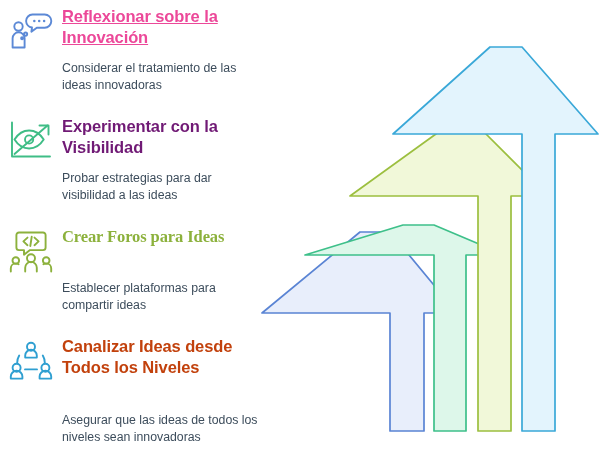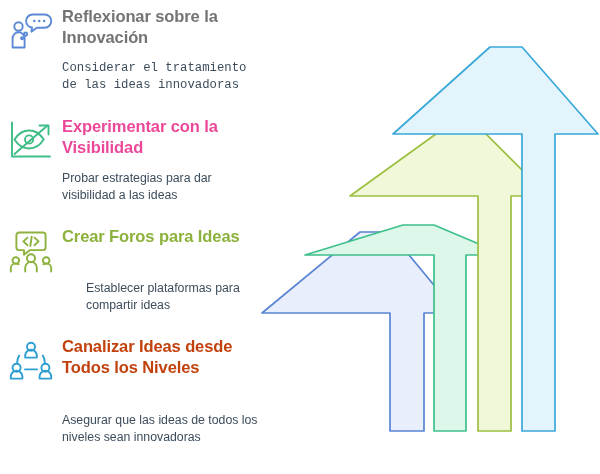--- a/index.html
+++ b/index.html
@@ -66,59 +66,59 @@
             <path d="M6.6 39.5v-9.2a6 6 0 0 1 6-6 6 6 0 0 1 6 6v9.2z"></path>
             <path d="M26.5 6.5h12.2a6.6 6.6 0 0 1 6.6 6.6 6.6 6.6 0 0 1-6.6 6.6H30.8l-5.4 4.1.6-4.3a6.6 6.6 0 0 1-5.9-6.4 6.6 6.6 0 0 1 6.4-6.6z"></path>
             <circle cx="28.3" cy="13.1" r="1.25" fill="#5c89d6" stroke="none"></circle>
             <circle cx="33.2" cy="13.1" r="1.25" fill="#5c89d6" stroke="none"></circle>
             <circle cx="38.1" cy="13.1" r="1.25" fill="#5c89d6" stroke="none"></circle>
             <circle cx="19.6" cy="26.1" r="1.6"></circle>
             <circle cx="16.1" cy="30.2" r="1.0"></circle>
           </g>
         </svg>
       </span>
-      <div class="title" style="color: #737373;">Reflexionar sobre la Innovación</div>
-      <div class="desc" style="top: 54px; font-family: Liberation Mono, monospace;">Considerar el tratamiento de las ideas innovadoras</div>
+      <div class="title" style="color: #ec4899; text-decoration: underline;">Reflexionar sobre la Innovación</div>
+      <div class="desc" style="top: 54px;">Considerar el tratamiento de las ideas innovadoras</div>
     </div>
 
     <div class="item" id="item-1" style="top: 116px;">
       <span class="icon">
         <svg viewBox="0 0 50 46" fill="none" xmlns="http://www.w3.org/2000/svg">
           <g stroke="#3fbd86" stroke-width="1.9" stroke-linecap="round" stroke-linejoin="round">
             <path d="M6 4.5v34h38"></path>
             <path d="M8.5 36 41.5 7.5"></path>
             <path d="M33.5 7.5h9v9"></path>
             <path d="M8.5 21.5c3.8-6 9.3-9 14.6-9s10.8 3 14.6 9c-3.8 6-9.3 9-14.6 9s-10.8-3-14.6-9z"></path>
             <circle cx="23.1" cy="21.5" r="4.1"></circle>
           </g>
         </svg>
       </span>
-      <div class="title" style="color: #ec4899;">Experimentar con la Visibilidad</div>
+      <div class="title" style="color: #701a75;">Experimentar con la Visibilidad</div>
       <div class="desc" style="top: 54px;">Probar estrategias para dar visibilidad a las ideas</div>
     </div>
 
     <div class="item" id="item-2" style="top: 226px;">
       <span class="icon">
         <svg viewBox="0 0 50 46" fill="none" xmlns="http://www.w3.org/2000/svg">
           <g stroke="#8cb13c" stroke-width="1.9" stroke-linecap="round" stroke-linejoin="round">
             <path d="M13 4.5h24a2.6 2.6 0 0 1 2.6 2.6v12.4a2.6 2.6 0 0 1-2.6 2.6H24l-6 4.6v-4.6h-5a2.6 2.6 0 0 1-2.6-2.6V7.1A2.6 2.6 0 0 1 13 4.5z"></path>
             <path d="M21.5 9.6 17.4 13.4l4.1 3.8"></path>
             <path d="M28.5 9.6l4.1 3.8-4.1 3.8"></path>
             <path d="M25.7 8.8 24.3 18"></path>
             <circle cx="25" cy="30.3" r="4.0"></circle>
             <path d="M19.2 43.5v-3.8a5.8 5.8 0 0 1 5.8-5.8 5.8 5.8 0 0 1 5.8 5.8v3.8"></path>
             <circle cx="9.8" cy="32.6" r="3.3"></circle>
             <path d="M4.8 43.5v-3.1a5 5 0 0 1 5-5c1 0 2 .3 2.8.8"></path>
             <circle cx="40.2" cy="32.6" r="3.3"></circle>
             <path d="M45.2 43.5v-3.1a5 5 0 0 0-5-5c-1 0-2 .3-2.8.8"></path>
           </g>
         </svg>
       </span>
-      <div class="title" style="color: rgb(140, 177, 60);">Crear Foros para Ideas</div>
-      <div class="desc" style="top: 54px; margin-left: 24px;">Establecer plataformas para compartir ideas</div>
+      <div class="title" style="color: rgb(140, 177, 60); font-family: Liberation Serif, serif;">Crear Foros para Ideas</div>
+      <div class="desc" style="top: 54px;">Establecer plataformas para compartir ideas</div>
     </div>
 
     <div class="item" id="item-3" style="top: 336px;">
       <span class="icon">
         <svg viewBox="0 0 50 46" fill="none" xmlns="http://www.w3.org/2000/svg">
           <g stroke="#2f9fd1" stroke-width="1.9" stroke-linecap="round" stroke-linejoin="round">
             <circle cx="25" cy="8.8" r="4.0"></circle>
             <path d="M19.2 19.6v-2.0a5.8 5.8 0 0 1 5.8-5.8 5.8 5.8 0 0 1 5.8 5.8v2.0z"></path>
             <path d="M13.2 17.5a14 14 0 0 0-2.0 7.2M36.8 17.5a14 14 0 0 1 2.0 7.2"></path>
             <circle cx="10.6" cy="29.8" r="4.0"></circle>

